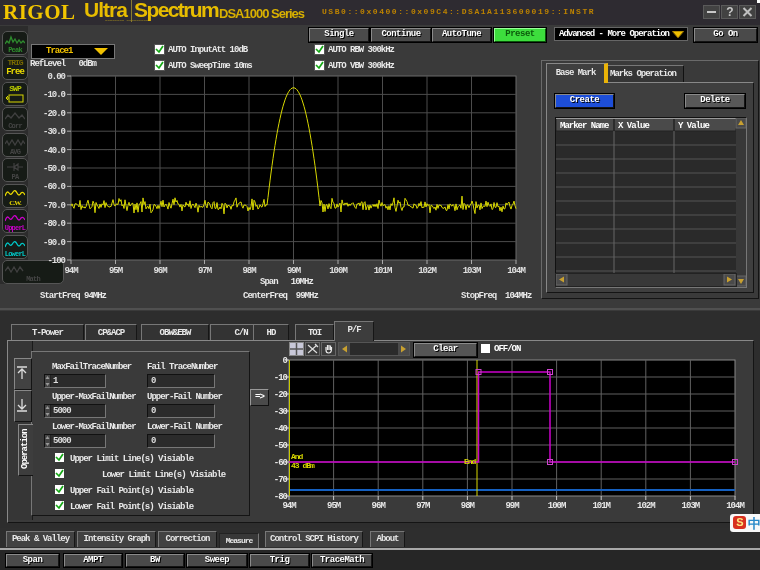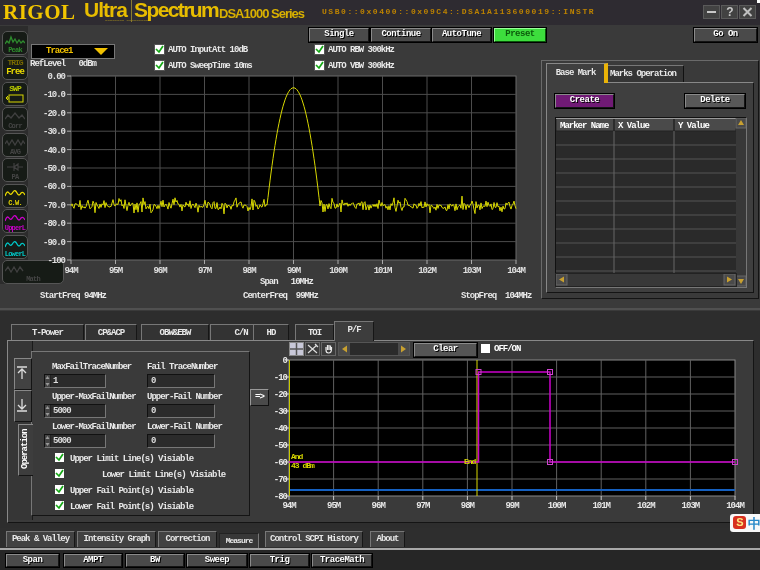--- a/index.html
+++ b/index.html
@@ -36,20 +36,25 @@
         </svg></span>
   <span class="abs" style="left:757px;top:0;width:3px;height:3px;background:#fff;"></span>
 </div>
 
 <div class="abs" style="left:0;top:25px;width:760px;height:286px;background:#3a3a3a;"></div>
 <div class="abs" style="left:0;top:308px;width:760px;height:2px;background:#505050;"></div>
 <div class="btn" style="left:309px;top:28px;width:58px;height:12px;">Single</div>
 <div class="btn" style="left:371px;top:28px;width:58px;height:12px;">Continue</div>
 <div class="btn" style="left:432px;top:28px;width:57px;height:12px;">AutoTune</div>
 <div class="btn" style="left:494px;top:28px;width:50px;height:12px;background:#3ddd3d;border-top-color:#9aff9a;border-left-color:#9aff9a;border-right-color:#0a560a;border-bottom-color:#0a560a;color:#0c5c0c;text-shadow:none;">Preset</div>
+<div class="abs" style="left:554px;top:27px;width:134px;height:14px;background:#000;border:1px solid #666;color:#fff;font-size:9px;letter-spacing:-1px;line-height:13px;text-align:left;padding-left:4px;box-sizing:border-box;white-space:nowrap;">Advanced - More Operation
+  <svg class="abs" style="right:3px;top:3px;" width="12" height="8">
+        <polygon points="0,0 12,0 6,7" fill="#f0c000" stroke="#806000"></polygon>
+      </svg>
+</div>
 <div class="btn" style="left:694px;top:28px;width:61px;height:12px;">Go On</div>
 
 <div class="abs" style="left:0;top:26px;width:28px;height:258px;background:#2c2c2c;" id="sidebar"></div>
 <style>
 .sico{position:absolute;left:2px;width:24px;height:22px;background:#161b16;border:1px solid #555;border-radius:5px;overflow:hidden;}
 .sico .lbl{position:absolute;left:0;right:0;bottom:0px;text-align:center;font-size:7px;letter-spacing:-0.8px;font-weight:bold;line-height:8px;white-space:nowrap;}
 .sico svg{position:absolute;left:2px;top:2px;}
 </style>
 
 <div class="sico" style="top:31px;">
@@ -90,21 +95,21 @@
  <svg width="20" height="12" viewBox="0 0 20 12">
         <path d="M2,6 L9,6 M9,2 L9,10 M9,6 L13,3 L13,9 Z M13,6 L18,6" stroke="#404040" fill="none" stroke-width="1.2"></path>
       </svg>
  <div class="lbl" style="color:#454545;">PA</div>
 </div>
 
 <div class="sico" style="top:184px;">
  <svg width="20" height="12" viewBox="0 0 20 12">
         <path d="M0,9 Q2,3 4,6 T8,5 Q10,2 12,6 T16,6 Q18,4 20,8" stroke="#e8d800" fill="none" stroke-width="1.3"></path>
       </svg>
- <div class="lbl" style="color:#e8d800;">C.W.</div>
+ <div class="lbl" style="color:#e8d800;font-family:Liberation Serif, serif;">C.W.</div>
 </div>
 
 <div class="sico" style="top:209px;">
  <svg width="20" height="12" viewBox="0 0 20 12">
         <path d="M0,9 Q2,3 4,6 T8,5 Q10,2 12,6 T16,6 Q18,4 20,8" stroke="#cc00cc" fill="none" stroke-width="1.3"></path>
       </svg>
  <div class="lbl" style="color:#cc00cc;">UpperL</div>
 </div>
 
 <div class="sico" style="top:235px;">
@@ -224,21 +229,21 @@
 <div class="abs" style="left:40px;top:291px;font-size:9px;">StartFreq  94MHz</div>
 <div class="abs" style="left:243px;top:291px;font-size:9px;">CenterFreq&nbsp;&nbsp;99MHz</div>
 <div class="abs" style="left:461px;top:291px;font-size:9px;">StopFreq&nbsp;&nbsp;104MHz</div>
 
 <div class="abs" style="left:541px;top:60px;width:216px;height:237px;background:#3a3a3a;border-top:1px solid #6a6a6a;border-left:1px solid #6a6a6a;border-right:1px solid #141414;border-bottom:1px solid #141414;"></div>
 
 <div class="abs" style="left:546px;top:63px;width:57px;height:19px;background:#3f3f3f;border-top:1px solid #888;border-left:1px solid #888;border-right:4px solid #eab308;font-size:9px;text-align:center;line-height:18px;z-index:3;">Base Mark</div>
 <div class="abs" style="left:602px;top:65px;width:80px;height:16px;background:#353535;border-top:1px solid #777;border-left:1px solid #777;border-right:1px solid #111;font-size:9px;text-align:center;line-height:16px;">Marks Operation</div>
 <div class="abs" style="left:546px;top:82px;width:206px;height:209px;background:#3f3f3f;border-top:1px solid #888;border-left:1px solid #888;border-right:1px solid #141414;border-bottom:1px solid #141414;z-index:2;"></div>
 
-<div class="btn" style="left:555px;top:94px;width:57px;height:12px;z-index:4;background:#701a75;">Create</div>
+<div class="btn" style="left:555px;top:94px;width:57px;height:12px;z-index:4;background:#1d4ed8;">Create</div>
 <div class="btn" style="left:685px;top:94px;width:58px;height:12px;z-index:4;background:#585858;">Delete</div>
 
 <div class="abs" style="left:555px;top:117px;width:190px;height:169px;background:#2a2a2a;border-top:1px solid #111;border-left:1px solid #111;border-right:1px solid #777;border-bottom:1px solid #777;z-index:4;">
 <svg width="190" height="169">
 
   <rect x="0" y="0" width="180" height="13" fill="#4a4a4a"></rect>
   <rect x="0" y="0" width="58" height="13" fill="none" stroke="#222" stroke-width="1"></rect>
   <rect x="58" y="0" width="60" height="13" fill="none" stroke="#222" stroke-width="1"></rect>
   <rect x="118" y="0" width="62" height="13" fill="none" stroke="#222" stroke-width="1"></rect>
   <line x1="0" y1="0.5" x2="180" y2="0.5" stroke="#999"></line>

